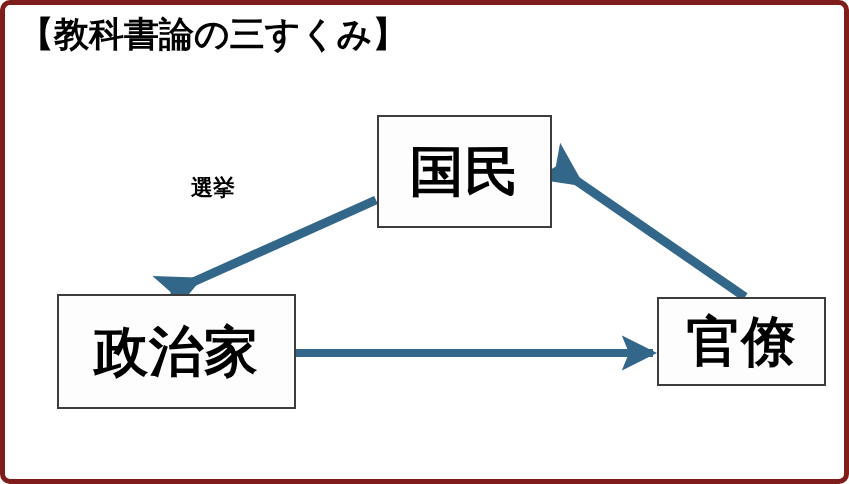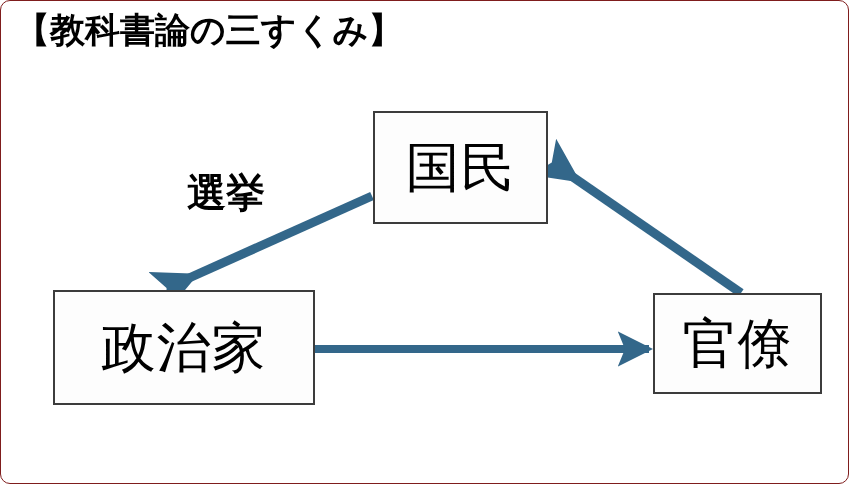--- a/index.html
+++ b/index.html
@@ -5,21 +5,21 @@
   html, body {
     margin: 0;
     padding: 0;
     background: #ffffff;
   }
   #slide {
     position: relative;
     width: 849px;
     height: 484px;
     background: #ffffff;
-    border: 1px solid #7f1d1d;
+    border: 5px solid #7f1d1d;
     border-radius: 10px;
     box-sizing: border-box;
     overflow: hidden;
     font-family: "DejaVu Sans", "Liberation Sans", sans-serif;
     padding-left: 29px;
   }
 
   
   #title {
     position: absolute;
@@ -39,60 +39,60 @@
     box-sizing: border-box;
     background: #fdfdfd;
     border: 2px solid #3c3c3c;
     display: flex;
     align-items: center;
     justify-content: center;
     z-index: 3;
   }
   .node-label {
     font-size: 54px;
-    font-weight: 400;
+    font-weight: 700;
     color: #000000;
     line-height: 1;
     white-space: nowrap;
     letter-spacing: 1px;
   }
 
   #node-kokumin {
     left: 372px;
     top: 110px;
     width: 175px;
     height: 113px;
   }
   #node-seijika {
     left: 52px;
     top: 289px;
-    width: 262px;
+    width: 239px;
     height: 115px;
   }
   #node-kanryo {
     left: 652px;
     top: 292px;
     width: 169px;
-    height: 101px;
+    height: 89px;
   }
 
   
   #arrows {
     position: absolute;
     left: 0;
     top: 0;
     width: 849px;
     height: 484px;
     z-index: 1;
   }
 
   
   .edge-label {
     position: absolute;
-    font-size: 39px;
+    font-size: 22px;
     font-weight: 700;
     color: #000000;
     white-space: nowrap;
     line-height: 1;
     z-index: 4;
   }
   #label-senkyo  { left: 186px; top: 172px; }
   #label-gyousei { left: 641px; top: 174px; }
   #label-seido   { left: 339px; top: 368px; }
 </style>

